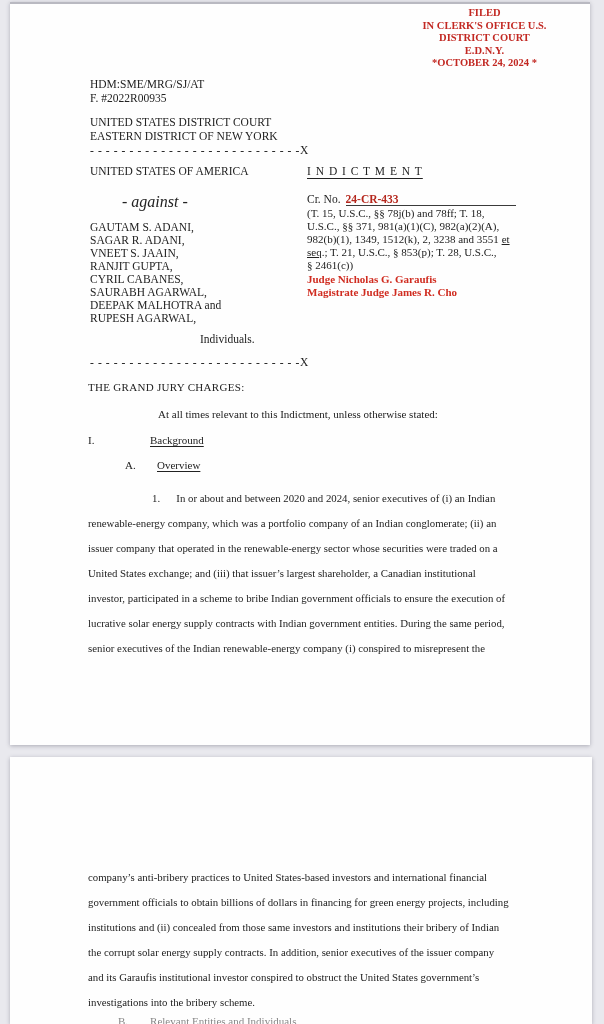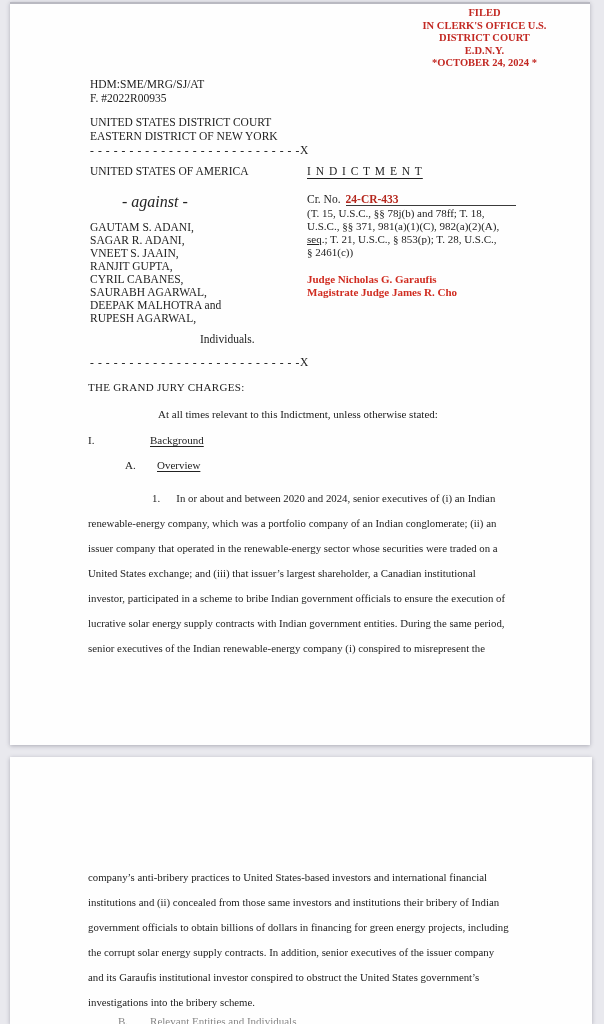--- a/index.html
+++ b/index.html
@@ -99,20 +99,21 @@
   <div class="abs case-line">
     <span>Cr. No.</span><span class="case-underline">
         <span class="case-no">24-CR-433</span>
         <span class="case-fill"></span>
       </span>
   </div>
 
   <div class="abs statutes">
       <div>(T. 15, U.S.C., §§ 78j(b) and 78ff; T. 18,</div>
       <div>U.S.C., §§ 371, 981(a)(1)(C), 982(a)(2)(A),</div>
+      <div><span>982(b)(1), 1349, 1512(k), 2, 3238 and 3551 </span><span class="u">et</span></div>
       <div><span class="u">seq</span><span>.; T. 21, U.S.C., § 853(p); T. 28, U.S.C.,</span></div>
       <div>§ 2461(c))</div>
     </div>
 
   <div class="abs judge">Judge Nicholas G. Garaufis</div>
   <div class="abs magistrate">Magistrate Judge James R. Cho</div>
 
   <div class="abs charges">THE GRAND JURY CHARGES:</div>
   <div class="abs intro">At all times relevant to this Indictment, unless otherwise stated:</div>
 
@@ -128,22 +129,22 @@
       <div>United States exchange; and (iii) that issuer’s largest shareholder, a Canadian institutional</div>
       <div>investor, participated in a scheme to bribe Indian government officials to ensure the execution of</div>
       <div>lucrative solar energy supply contracts with Indian government entities.  During the same period,</div>
       <div>senior executives of the Indian renewable-energy company (i) conspired to misrepresent the</div>
     </div>
 </div>
 
 <div class="page" id="page2">
   <div class="abs para2">
       <div>company’s anti-bribery practices to United States-based investors and international financial</div>
+      <div>government officials to obtain billions of dollars in financing for green energy projects, including</div>
       <div>institutions and (ii) concealed from those same investors and institutions their bribery of Indian</div>
-      <div>government officials to obtain billions of dollars in financing for green energy projects, including</div>
       <div>the corrupt solar energy supply contracts.  In addition, senior executives of the issuer company</div>
       <div>and its Garaufis institutional investor conspired to obstruct the United States government’s</div>
       <div>investigations into the bribery scheme.</div>
     </div>
 
   <div class="abs partial">
     <span>B.</span><span class="gap"></span><span class="u">Relevant Entities and Individuals</span>
   </div>
 </div>
 

